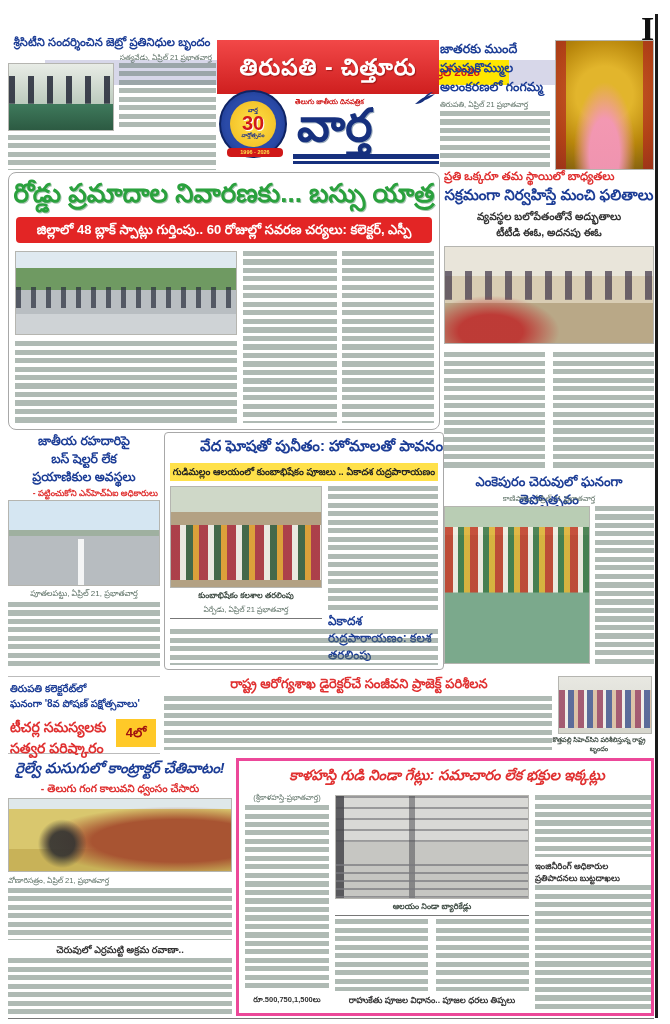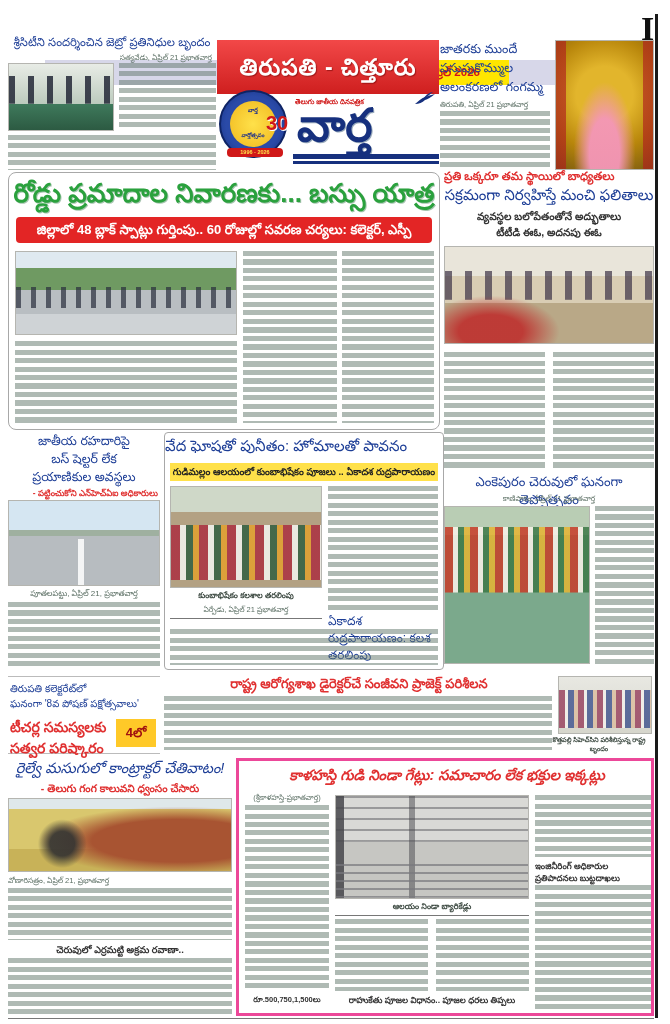--- a/index.html
+++ b/index.html
@@ -26,29 +26,29 @@
   #bottom-rule{left:8px;top:1018px;width:646px;height:1px;background:#777;}
   
   #masthead{left:217px;top:40px;width:222px;height:128px;}
   #masthead-redband{left:0;top:0;width:222px;height:54px;background:linear-gradient(180deg,#f24848,#cf1f1f);
     color:#fff;font-weight:bold;font-size:23px;text-align:center;line-height:54px;letter-spacing:1px;
     text-shadow:1px 1px 1px rgba(100,0,0,.5);}
   #badge{left:2px;top:50px;width:68px;height:68px;border-radius:50%;
     background:radial-gradient(circle,#2a4aa8 60%,#16307e 100%);border:2px solid #0e2364;box-sizing:border-box;}
   #badge-inner{left:9px;top:9px;width:46px;height:46px;border-radius:50%;background:radial-gradient(circle,#ffe14a,#f0b81e);}
   #badge-top{left:0;top:6px;width:46px;text-align:center;font-size:6px;font-weight:bold;color:#1c2f8c;}
-  #badge-num{left:0;top:11px;width:46px;text-align:center;font-size:20px;font-weight:bold;color:#d01818;text-shadow:1px 1px 0 #fff;padding-left:24px;}
+  #badge-num{left:0;top:11px;width:46px;text-align:center;font-size:20px;font-weight:bold;color:#d01818;text-shadow:1px 1px 0 #fff;}
   #badge-label{left:0;top:31px;width:46px;text-align:center;font-size:5.5px;font-weight:bold;color:#1c2f8c;}
   #badge-years{left:6px;top:56px;width:56px;height:9px;background:#d01818;border-radius:4px;color:#ffe14a;font-size:5.5px;font-weight:bold;text-align:center;line-height:9px;}
   #masthead-tagline{left:78px;top:58px;font-size:7px;font-weight:bold;color:#d01818;}
   #masthead-title{left:80px;top:62px;font-size:46px;font-weight:bold;color:#16307e;line-height:1.0;text-shadow:1px 1px 0 #9ab;}
   .title-bar1{left:76px;top:114px;width:146px;height:5px;background:#16307e;}
   .title-bar2{left:76px;top:121px;width:146px;height:3px;background:#16307e;}
   
-  .h-navy{color:#1c3d96;font-weight:normal;}
+  .h-navy{color:#1c3d96;font-weight:bold;}
   .h-red{color:#e03030;font-weight:bold;}
   .h-green{color:#2aa13d;font-weight:bold;text-shadow:1px 1px 0 rgba(0,90,30,.35);}
   
   #main-box{left:8px;top:172px;width:432px;height:258px;border:1px solid #a8a8a8;border-radius:8px;box-sizing:border-box;}
   #main-headline{left:0;top:5px;width:430px;text-align:center;font-size:26px;}
   #main-substrip{left:7px;top:44px;width:416px;height:26px;background:#e32525;border-radius:4px;
     color:#fff;font-weight:bold;font-size:13px;text-align:center;line-height:26px;}
   
   #ttd{left:444px;top:170px;width:210px;height:300px;}
   
@@ -184,21 +184,21 @@
       <div>బస్ షెల్టర్ లేక</div>
       <div>ప్రయాణికుల అవస్థలు</div>
     </div>
     <div class="abs h-red" style="left:0;top:56px;width:150px;font-size:8.5px;text-align:right;">- పట్టించుకోని ఎన్‌హెచ్ఏఐ అధికారులు</div>
     <div id="photo-highway" class="abs photo" style="left:0;top:68px;width:152px;height:86px;"></div>
     <div class="abs caption" style="left:0;top:157px;width:152px;font-weight:normal;color:#5a6e63;">పూతలపట్టు, ఏప్రిల్ 21, ప్రభాతవార్త</div>
     <div class="abs greek" style="left:0;top:170px;width:152px;height:66px;"></div>
   </div>
 
   <div id="veda-box" class="art">
-    <div class="abs h-navy" style="left:0;top:4px;width:278px;font-size:15px;text-align:left;">వేద ఘోషతో పునీతం: హోమాలతో పావనం</div>
+    <div class="abs h-navy" style="left:0;top:4px;width:278px;font-size:15px;text-align:right;">వేద ఘోషతో పునీతం: హోమాలతో పావనం</div>
     <div id="veda-strip" class="abs">గుడిమల్లం ఆలయంలో కుంబాభిషేకం పూజలు .. ఏకాదశ రుద్రపారాయణం</div>
     <div id="photo-veda" class="abs photo" style="left:5px;top:53px;width:152px;height:102px;"></div>
     <div class="abs caption" style="left:5px;top:158px;width:152px;border-bottom:1px solid #777;padding-bottom:16px;">కుంబాభిషేకం కలశాల తరలింపు</div>
     <div class="abs dateline" style="left:5px;top:172px;width:152px;text-align:center;">ఏర్పేడు, ఏప్రిల్ 21 ప్రభాతవార్త</div>
     <div class="abs greek" style="left:163px;top:53px;width:110px;height:124px;"></div>
     <div class="abs h-navy" style="left:163px;top:181px;width:110px;font-size:12px;">ఏకాదశ రుద్రపారాయణం: కలశ తరలింపు</div>
     <div class="abs greek" style="left:5px;top:196px;width:268px;height:36px;"></div>
   </div>
 
   <div class="art" style="left:444px;top:472px;width:210px;height:198px;">

